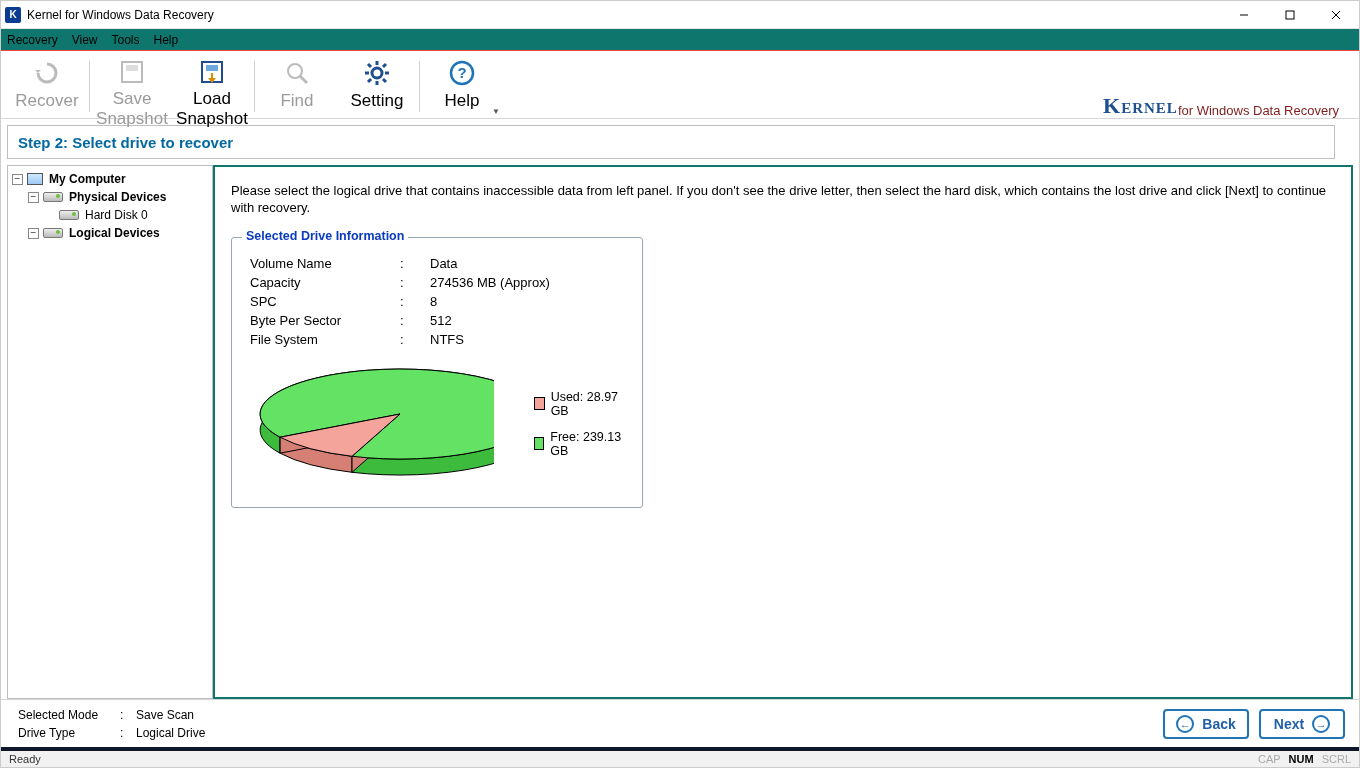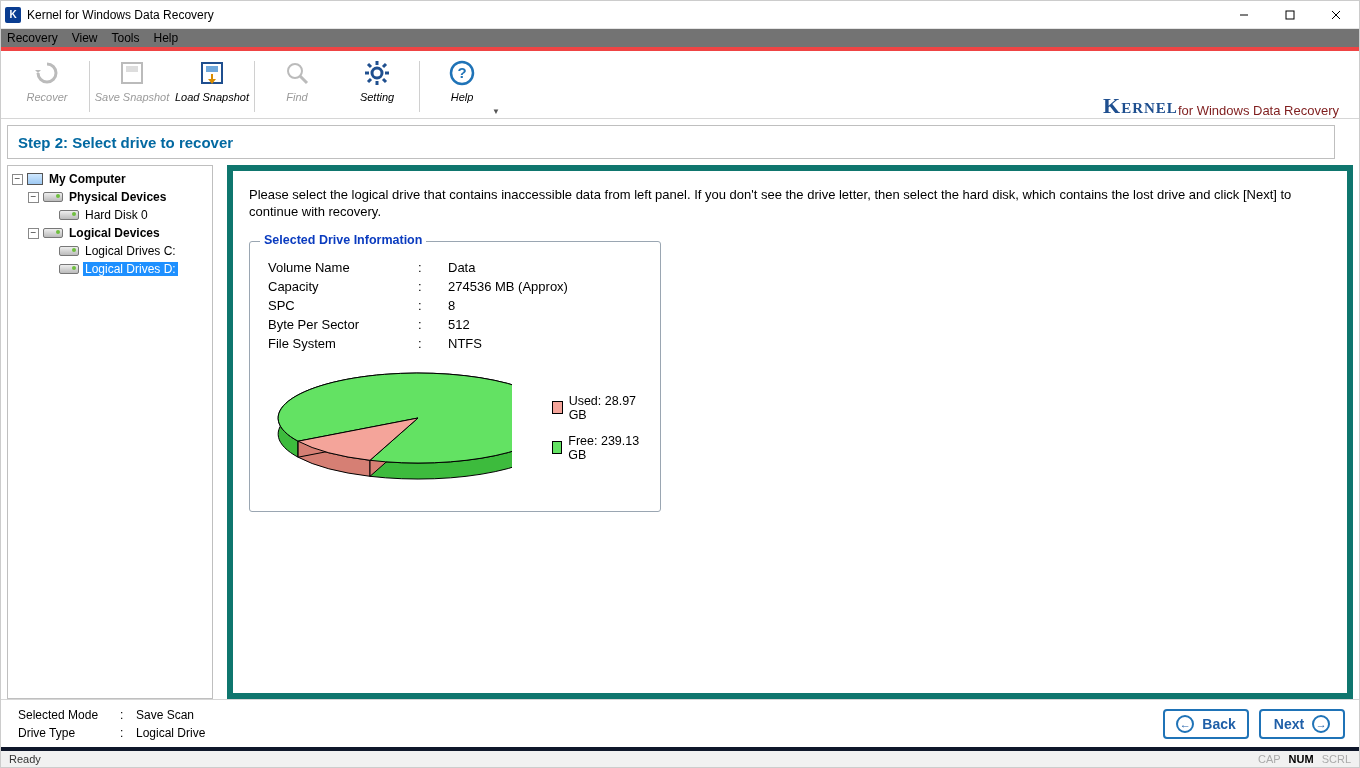--- a/index.html
+++ b/index.html
@@ -5,39 +5,39 @@
   * { box-sizing: border-box; }
   html, body { margin: 0; padding: 0; font-family: "Segoe UI", Tahoma, Arial, sans-serif; font-size: 12px; color: #000; background: #fff; }
   .window { width: 1360px; height: 768px; display: flex; flex-direction: column; border: 1px solid #ccc; }
   
   .titlebar { height: 28px; display: flex; align-items: center; padding: 0 0 0 4px; background: #fff; border-bottom: 1px solid #e5e5e5; }
   .titlebar-icon { width: 16px; height: 16px; margin-right: 6px; display:flex; align-items:center; justify-content:center; background:#0a3d91; color:#fff; font-weight:bold; font-size:10px; border-radius:2px;}
   .titlebar-text { flex: 1; font-size: 12px; }
   .winbtns { display: flex; height: 100%; }
   .winbtn { width: 46px; display: flex; align-items: center; justify-content: center; }
   
-  .menubar { height: 22px; background: #737373; border-bottom: 4px solid #ef4444; display: flex; align-items: center; padding: 0 6px; gap: 14px; }
+  .menubar { height: 22px; background: #0f766e; border-bottom: 1px solid #ef4444; display: flex; align-items: center; padding: 0 6px; gap: 14px; }
   .menubar span { cursor: default; }
   
   .toolbar { height: 68px; background: #fff; border-bottom: 1px solid #d6d6d6; display: flex; align-items: stretch; padding: 4px 6px 0 6px; position: relative; }
   .toolbtn { width: 80px; display: flex; flex-direction: column; align-items: center; justify-content: flex-start; padding-top: 4px; gap: 4px; position:relative;}
   .toolbtn .ticon { width: 28px; height: 28px; display:flex; align-items:center; justify-content:center; }
-  .toolbtn .tlabel { font-size: 11px; text-align: center; font-style: italic; }
+  .toolbtn .tlabel { font-size: 17px; text-align: center; }
   .toolbtn.disabled { color: #9a9a9a; }
   .vsep { width: 1px; background: #d0d0d0; margin: 6px 2px; }
   .toolbar-right { margin-left: auto; display: flex; flex-direction: row; align-items: flex-end; justify-content: center; padding-right: 14px; line-height: 1.1; }
   .brand-top { font-family: "Times New Roman", serif; font-variant: small-caps; font-size: 22px; color: #1f4f8f; letter-spacing: 1px; font-weight:bold;}
   .brand-sub { font-size: 13px; color: #7f1d1d; }
   .help-dd { position:absolute; right:2px; bottom:2px; font-size:8px; color:#555;}
   
   .stepheader { height: 34px; border: 1px solid #bfbfbf; margin: 6px 24px 0 6px; display: flex; align-items: center; padding: 0 10px; font-size: 15px; font-weight: bold; color: #0369a1; }
   
   .panes { flex: 1; display: flex; margin: 6px 6px 0 6px; min-height: 0; }
   .leftpane { width: 206px; border: 1px solid #bfbfbf; padding: 4px 2px; overflow: auto; }
-  .rightpane { flex: 1; border: 6px solid #0f766e; margin-left: 14px; padding: 16px 16px 8px 16px; overflow: auto; }
+  .rightpane { flex: 1; border: 2px solid #0f766e; margin-left: 0; padding: 16px 16px 8px 16px; overflow: auto; }
   
   .tree ul { list-style: none; margin: 0; padding-left: 16px; }
   .tree > ul { padding-left: 2px; }
   .tree li { padding: 0; white-space: nowrap; }
   .tree .row { display: flex; align-items: center; height: 18px; gap: 4px; }
   .tree .exp { width: 11px; height: 11px; border: 1px solid #888; display:flex; align-items:center; justify-content:center; font-size:10px; line-height:1; background:#fff; color:#333;}
   .tree .exp.blank { border:none; }
   .tree .lbl { padding: 0 2px; }
   .tree .lbl.bold { font-weight: bold; }
   .tree .lbl.sel { background: #1e90ff; color: #fff; }
@@ -206,36 +206,20 @@
                 </div>
                   </li>
               </ul>
             </li>
             <li>
               <div class="row">
                 <span class="exp">−</span>
                 <span class="driveicon"></span>
                 <span class="lbl bold">Logical Devices</span>
               </div>
-              <ul>
-                <li>
-                    <div class="row">
-                  <span class="exp blank"></span>
-                  <span class="driveicon"></span>
-                  <span class="lbl">Logical Drives C:</span>
-                </div>
-                  </li>
-                <li>
-                    <div class="row">
-                  <span class="exp blank"></span>
-                  <span class="driveicon"></span>
-                  <span class="lbl sel">Logical Drives D:</span>
-                </div>
-                  </li>
-              </ul>
             </li>
           </ul>
         </li>
       </ul>
     </div>
 
     <div class="rightpane">
       <div class="instr">Please select the logical drive that contains inaccessible data from left panel. If you don't see the drive letter, then select the hard disk, which contains the lost drive and click [Next] to continue with recovery.</div>
 
       <div class="groupbox">

